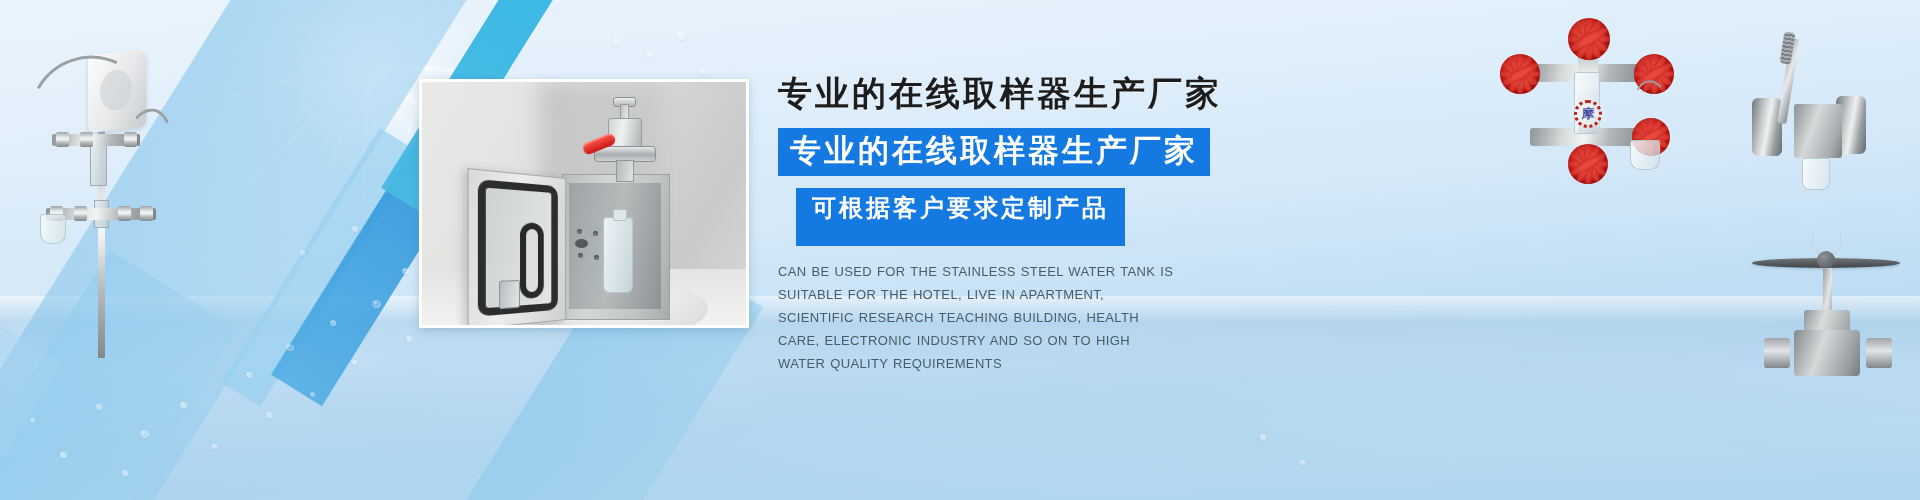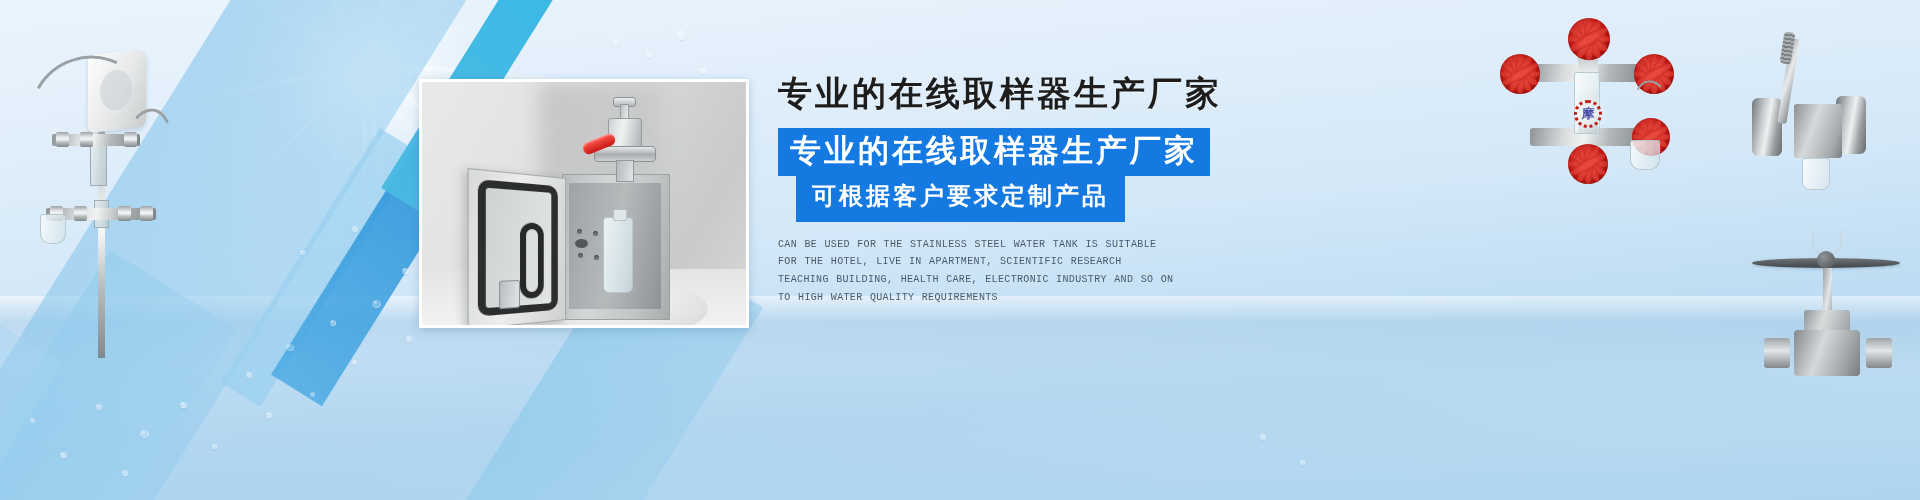--- a/index.html
+++ b/index.html
@@ -191,33 +191,34 @@
   }
   .subline{
     margin-top:11px;
     font-size:23px;
     letter-spacing:1px;
     color:#141414;
     white-space:nowrap;
     text-shadow:0 1px 1px rgba(255,255,255,.6);
   }
   .hl-sub{
+    margin-top:12px;
     margin-left:18px;
     font-size:24px;
     letter-spacing:3px;
-    padding:6px 16px 12px 16px;
+    padding:6px 16px 24px 16px;
     line-height:1.16;
   }
   .enwrap{
     margin-top:14px;
     width:400px;
   }
   .en{
-    font-family:Liberation Mono, monospace;
-    font-size:10px;
+    font-family:Liberation Sans, sans-serif;
+    font-size:13px;
     line-height:1.78;
     letter-spacing:.35px;
     color:#4a5a68;
     text-transform:uppercase;
     word-spacing:1px;
   }
 
   
   .watermark{
     position:absolute; left:216px; top:456px;

